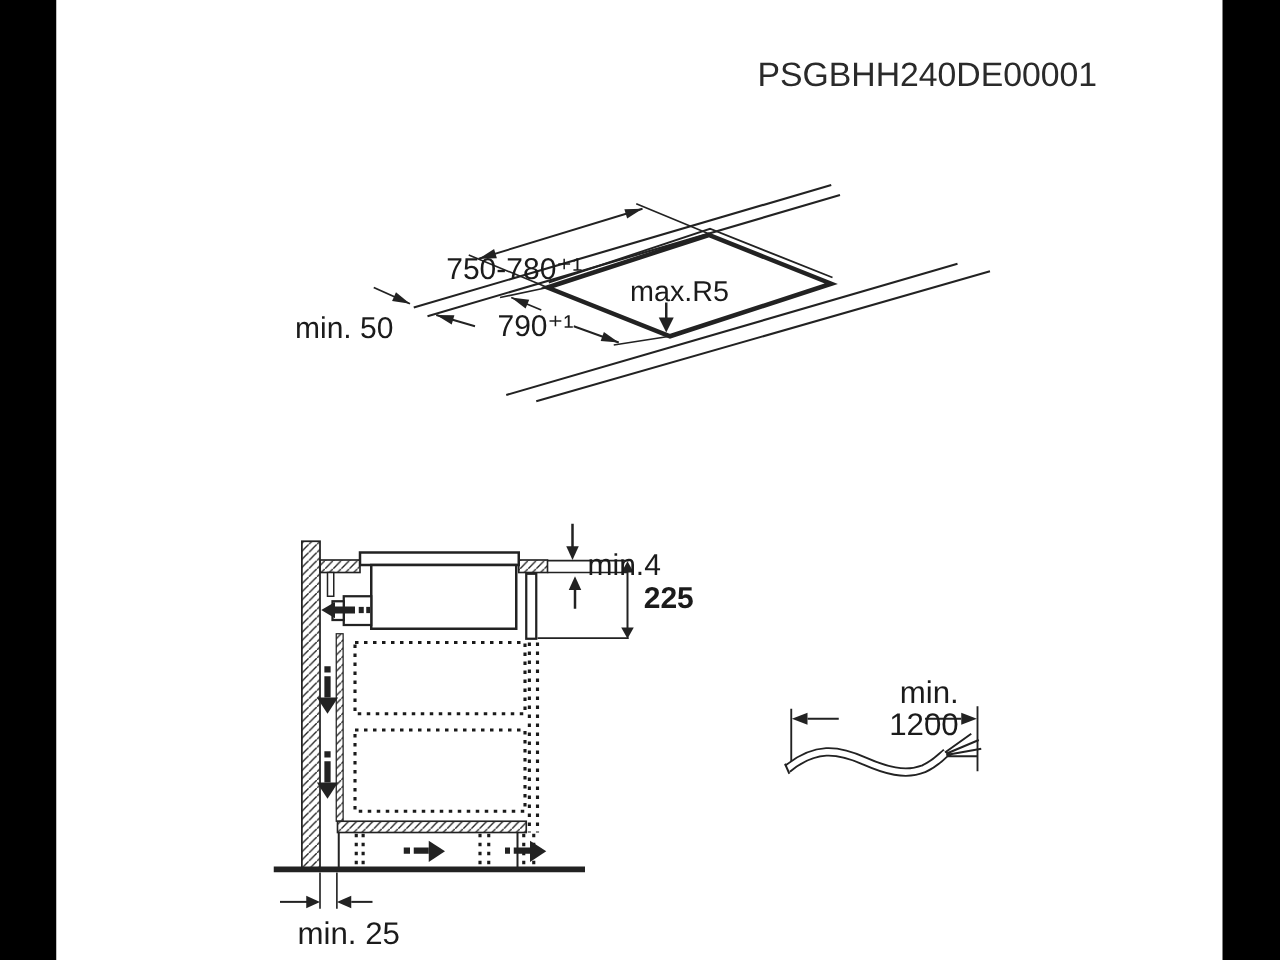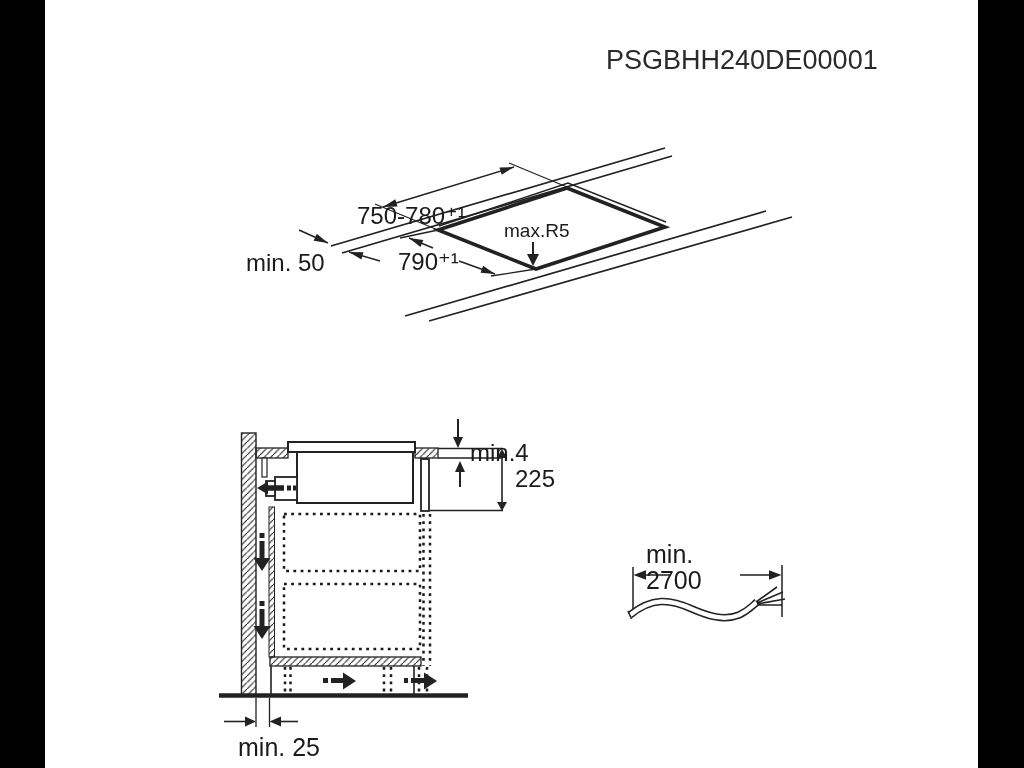--- a/index.html
+++ b/index.html
@@ -13,22 +13,22 @@
     background:#ffffff;
   }
   #drawing{position:absolute;left:0;top:0;}
   .lbl{
     position:absolute;
     font-family:"Liberation Sans","DejaVu Sans",sans-serif;
     color:#1b1b1b;font-size:24px;line-height:1.05;white-space:nowrap;text-align:center;
     -webkit-font-smoothing:antialiased;
   }
   .title{font-size:27px;color:#2a2a2a;}
-  .cable-dim{text-align:left;width:121px;font-size:25px;line-height:26px;}
-  .sm23{font-size:19px;}
+  .cable-dim{text-align:right;width:121px;font-size:25px;line-height:26px;}
+  .sm23{font-size:23px;}
   .sm25{font-size:25px;}
 </style>
 </head>
 <body>
 
 <div id="canvas"></div>
 
 <svg id="drawing" width="1024" height="768" viewBox="0 0 1024 768">
   <defs>
     <pattern id="hatch" patternUnits="userSpaceOnUse" width="6.5" height="6.5">
@@ -135,24 +135,24 @@
     <path d="M630,615 C652,597 670,599 692,609 C708,616 724,621 739,615 C748,611 751,607 757,602" stroke-width="7.5"></path>
     <path d="M630,615 C652,597 670,599 692,609 C708,616 724,621 739,615 C748,611 751,607 757,602" stroke="#fff" stroke-width="4.5"></path>
     <path d="M628,611 L631.5,619" stroke-width="1.5"></path>
     <path d="M756,602 L777,587 M757,603 L783,592 M757,604 L785,599 M758,605 L782,605" stroke-width="1.6"></path>
   </g>
 </svg>
 
 <div class="lbl title" style="left:606px;top:46px;">PSGBHH240DE00001</div>
 
 <div class="lbl" style="left:357px;top:162px;margin-top:41px;">750-780⁺¹</div>
-<div class="lbl" style="left:246px;top:250px;">min. 50</div>
+<div class="lbl" style="left:236px;top:250px;">min. 50</div>
 <div class="lbl" style="left:398px;top:249px;">790⁺¹</div>
 <div class="lbl sm23" style="left:504px;top:221px;">max.R5</div>
 
 <div class="lbl" style="left:470px;top:440px;">min.4</div>
-<div class="lbl" style="left:515px;top:466px;">225</div>
+<div class="lbl" style="left:515px;top:466px;font-weight:bold;">225</div>
 <div class="lbl sm25" style="left:219px;top:734px;margin-left:19px;">min. 25</div>
 
 <div class="lbl cable-dim" style="left:646px;top:541px;">
   <div>min.</div>
-  <div>2700</div>
+  <div>1200</div>
 </div>
 
 </body></html>

